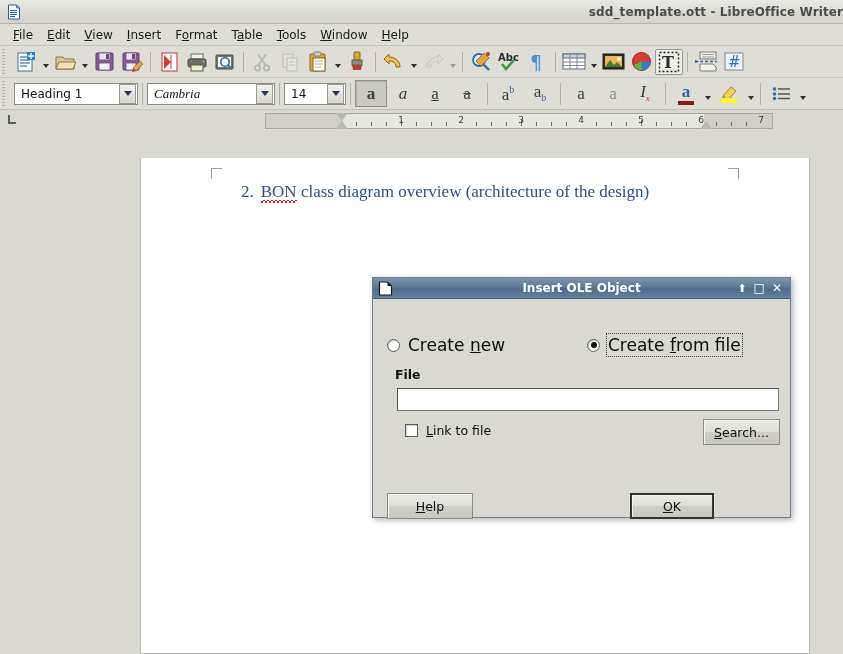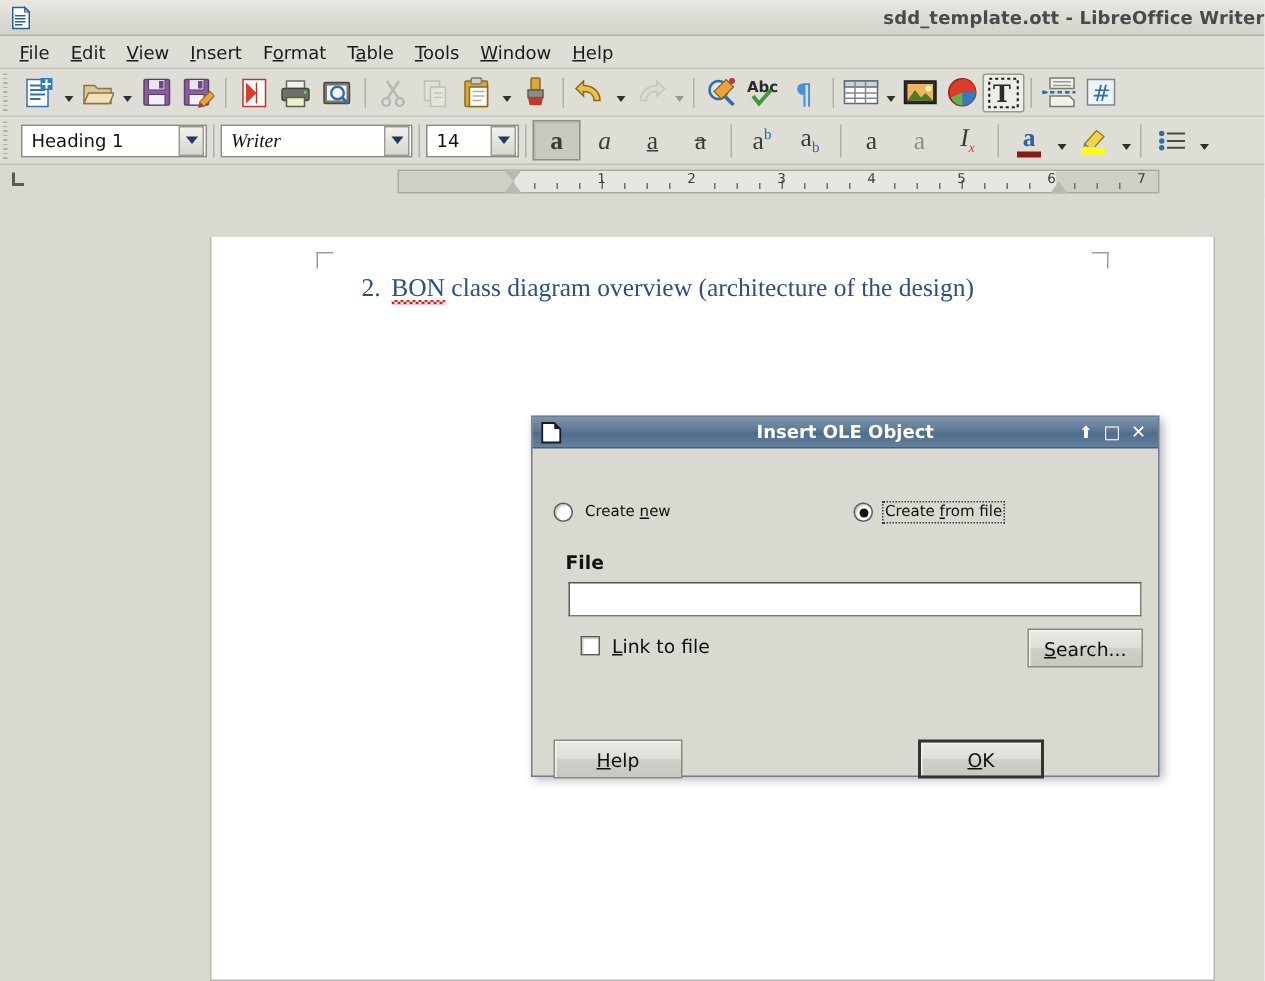--- a/index.html
+++ b/index.html
@@ -172,21 +172,21 @@
     background-repeat: repeat-x;
     background-position: 0 100%;
     background-size: 4px 3px;
     background-image: radial-gradient(circle at 1px 2px, #d31c1c 1px, transparent 1.2px),
                       radial-gradient(circle at 3px 0.4px, #d31c1c 1px, transparent 1.2px);
     padding-bottom: 2px;
   }
 
   
   .dialog {
-    position:absolute; left:354px; top:277px; width:419px; height:241px;
+    position:absolute; left:372px; top:277px; width:419px; height:241px;
     background:#d9d9d2;
     border:1px solid #6d7d92;
     box-shadow: 2px 2px 6px rgba(0,0,0,.30);
   }
   .dlg-title {
     height:21px;
     background: linear-gradient(to bottom, #7f95ae 0%, #5d7894 45%, #4f6c8b 55%, #63809d 100%);
     display:flex; align-items:center; position:relative;
     border-bottom:1px solid #46607c;
   }
@@ -194,21 +194,21 @@
   .dlg-title .dtxt {
     position:absolute; left:0;right:0;text-align:center;
     color:#ffffff; font-size:12px; font-weight:bold;
   }
   .dlg-ctrls { margin-left:auto; display:flex; align-items:center; gap:7px; padding-right:8px; z-index:2;}
   .dlg-ctrls span { color:#fff; font-size:12px; line-height:1; display:block; }
   .dlg-body { position:relative; height: calc(100% - 21px); }
 
   .radio-row { position:absolute; left:0; right:0; top:36px; }
   .radio {
-    position:absolute; display:flex; align-items:center; gap:8px; font-size:10px; color:#0d0d0d;
+    position:absolute; display:flex; align-items:center; gap:8px; font-size:17px; color:#0d0d0d;
   }
   .radio .circle {
     width:13px;height:13px;border-radius:50%;
     background:#fff; border:1px solid #5d5d57;
     box-shadow: inset 1px 1px 1px rgba(0,0,0,.22);
     display:flex;align-items:center;justify-content:center; flex:0 0 auto;
   }
   .radio .circle .dot { width:6px;height:6px;border-radius:50%;background:#111; display:none;}
   .radio.checked .circle .dot { display:block; }
   .radio .lbl { white-space:nowrap; }
@@ -523,21 +523,21 @@
 
   <div class="combo style-combo">
     <div class="val">Heading 1</div>
     <div class="drop">
         <i></i>
       </div>
   </div>
   <div class="fb-sep"></div>
 
   <div class="combo font-combo">
-    <div class="val italic">Writer</div>
+    <div class="val italic">Cambria</div>
     <div class="drop">
         <i></i>
       </div>
   </div>
   <div class="fb-sep"></div>
 
   <div class="combo size-combo">
     <div class="val">14</div>
     <div class="drop">
         <i></i>

